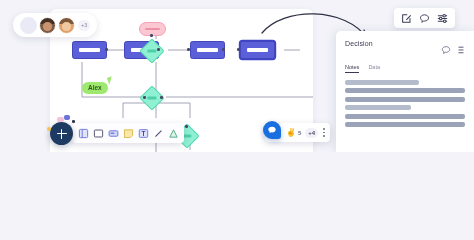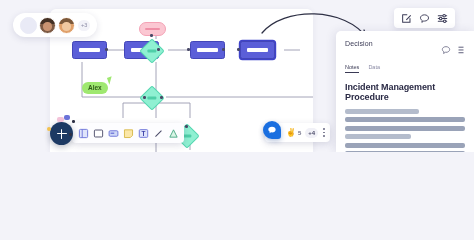--- a/index.html
+++ b/index.html
@@ -339,21 +339,20 @@
             </svg>
         </span>
       </span>
     </div>
 
     <div class="tabs">
       <span class="tab active">Notes</span>
       <span class="tab">Data</span>
     </div>
 
-    <div class="doc-title">Incident Management Procedure</div>
 
     <div class="lines">
       <i class="ln lt" style="width:62%"></i>
       <i class="ln" style="width:100%"></i>
       <i class="ln" style="width:100%"></i>
       <i class="ln lt" style="width:55%"></i>
       <i class="ln" style="width:100%"></i>
       <i class="ln" style="width:100%"></i>
 
     </div>

